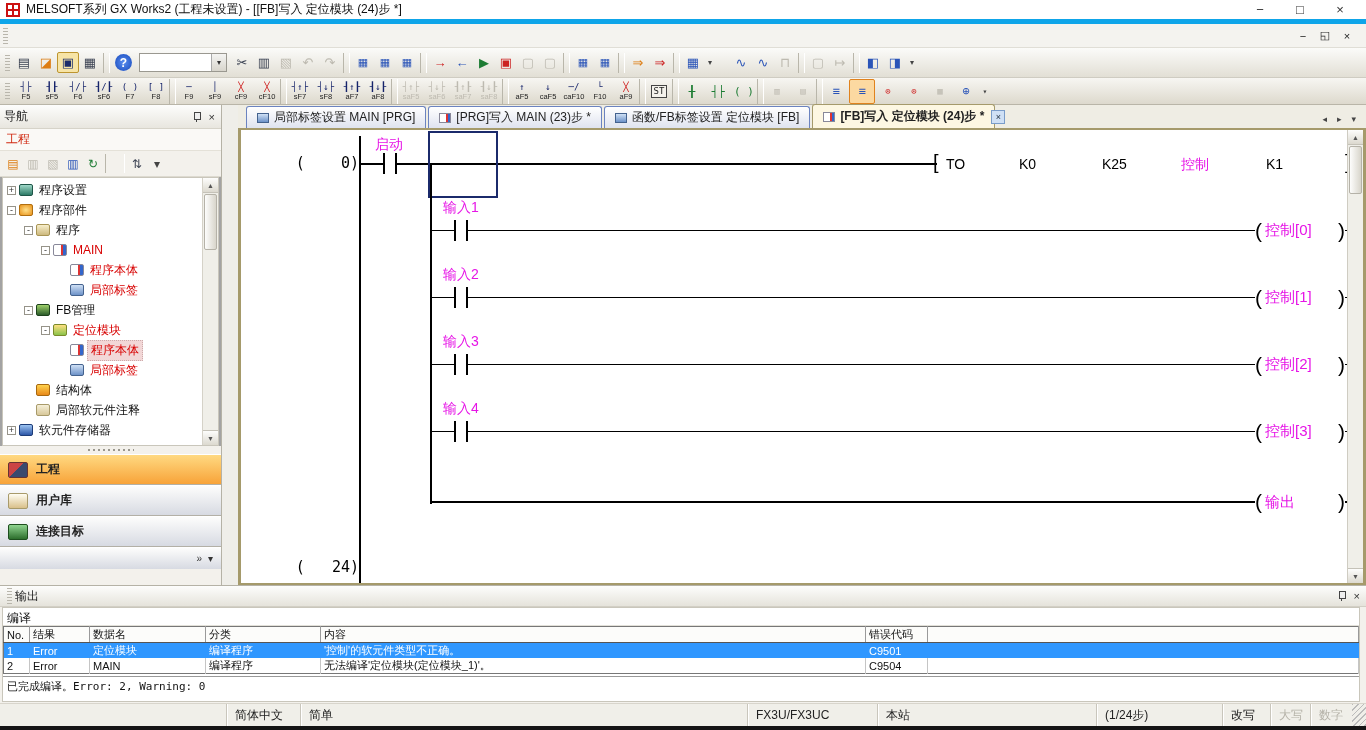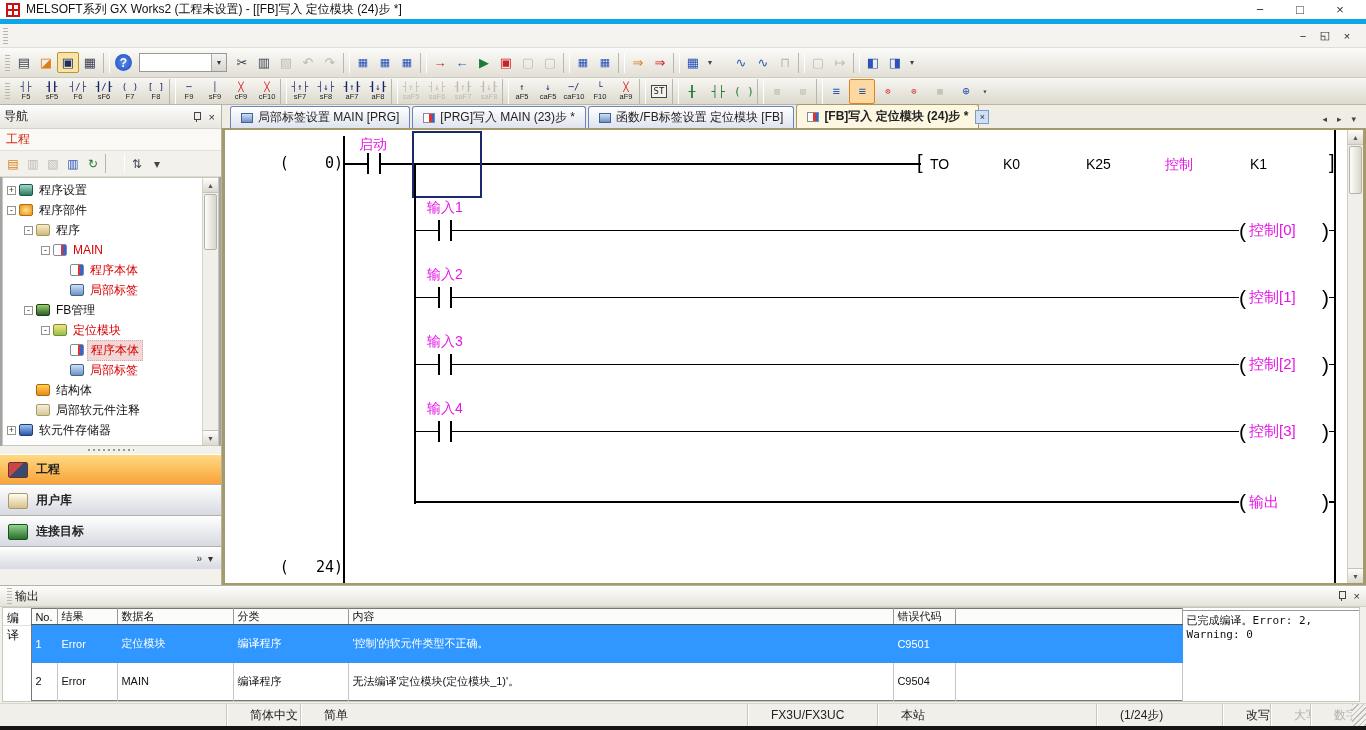--- a/index.html
+++ b/index.html
@@ -99,21 +99,21 @@
   .nav-btn{height:31px;display:flex;align-items:center;gap:8px;padding:0 8px;background:linear-gradient(#fdfdfc,#d7dae2);border-top:1px solid #fff;border-bottom:1px solid #b3b0a6;font-size:12px;font-weight:bold;color:#222;}
   .nav-btn.active{background:linear-gradient(#ffd981,#f8a339);}
   .nbi{width:20px;height:16px;border-radius:2px;flex:0 0 auto;}
   .nb-proj{background:linear-gradient(135deg,#c44 45%,#3a4a6e 45%);border:1px solid #633;}
   .nb-lib{background:linear-gradient(#fffdf2,#d9c08a);border:1px solid #a89a6a;}
   .nb-conn{background:linear-gradient(#8fd48f,#2c6e2c);border:1px solid #1d4e1d;}
   .nav-more{height:22px;background:linear-gradient(#fdfdfc,#d7dae2);border-top:1px solid #fff;display:flex;align-items:center;justify-content:flex-end;padding:0 8px;gap:6px;font-size:10px;color:#333;}
   .nav-foot{height:16px;background:#f3f1ec;}
 
   
-  .right{flex:1;display:flex;flex-direction:column;min-width:0;}
+  .right{flex:1;display:flex;flex-direction:column;min-width:0;padding-left:16px;}
   .tabstrip{height:25px;display:flex;align-items:flex-end;background:#efede4;padding-left:8px;border-bottom:2px solid #a59a6b;}
   .tab{height:22px;display:flex;align-items:center;gap:5px;padding:0 10px;font-size:12px;color:#222;background:linear-gradient(#ffffff,#dfe3ef);border:1px solid #6b83c0;border-bottom:none;border-radius:3px 3px 0 0;margin-right:2px;white-space:nowrap;}
   .tab.active{background:#fdf7e2;border-color:#a59a6b;font-weight:bold;height:24px;}
   .tab-ic{width:12px;height:10px;flex:0 0 auto;}
   .tab-ic.tbl{background:linear-gradient(#cfe0f5,#6d92c8);border:1px solid #44628e;}
   .tab-ic.lad{background:linear-gradient(90deg,#fff 55%,#d33 55% 78%,#36c 78%);border:1px solid #889;}
   .tab-close{width:14px;height:14px;margin-left:4px;background:#cfe0f5;border:1px solid #7a9cc9;font-size:9px;line-height:12px;text-align:center;color:#234;}
   .tab-nav{margin-left:auto;display:flex;align-items:center;gap:10px;padding:0 10px 4px 0;font-size:9px;color:#444;}
 
   
@@ -138,34 +138,34 @@
   .clabel{position:absolute;bottom:24px;left:50%;transform:translateX(-50%);color:#e615e6;font-size:14px;white-space:nowrap;}
   .lcoil{display:flex;align-items:center;flex:0 0 auto;}
   .lcoil .par{font-size:21px;color:#000;font-weight:200;line-height:18px;}
   .coil-t{width:76px;color:#e615e6;font-size:15px;padding-left:3px;}
   .vsb{position:absolute;top:0;right:0;bottom:0;width:16px;background:#f0efe9;border-left:1px solid #cfccc2;}
 
   
   .output{height:118px;background:#f3f1ec;border-top:1px solid #b5b2a6;display:flex;flex-direction:column;}
   .out-hdr{height:21px;display:flex;align-items:center;background:linear-gradient(#fdfdfc,#e5e3db);border-bottom:1px solid #d2cfc5;padding:0 4px;}
   .out-title{font-size:12px;color:#222;}
-  .out-body{flex:1;background:#fff;border:1px solid #c9c6bb;margin:0 6px 1px 2px;display:flex;flex-direction:row;}
+  .out-body{flex:1;background:#fff;border:1px solid #c9c6bb;margin:0 6px 1px 2px;display:flex;flex-direction:column;}
   .cmp-label{height:18px;font-size:12px;color:#111;padding:2px 4px;border-bottom:1px solid #e2e0d8;}
   table.errtab{border-collapse:collapse;width:100%;table-layout:fixed;font-family:"DejaVu Sans Mono",monospace;font-size:11px;color:#111;border:1px solid #777;}
   .errtab th{font-weight:normal;text-align:left;height:13px;border-right:1px solid #9a9a9a;border-bottom:1px solid #555;padding:0 3px;background:#fcfcfa;overflow:hidden;white-space:nowrap;}
   .errtab td{height:13px;border-right:1px solid #c5c5c5;padding:0 3px;overflow:hidden;white-space:nowrap;}
   .errtab td.num,.errtab th.num{text-align:left;}
   .errtab tr.sel td{background:#2f97ff;color:#fff;border-right-color:#2f97ff;}
   .cmp-status{height:17px;border-top:1px solid #999;font-family:"DejaVu Sans Mono",monospace;font-size:11px;color:#111;padding:2px 4px;margin-top:2px;}
 
   
   .statusbar{height:23px;background:#f0efe9;border-top:1px solid #d8d5cc;display:flex;align-items:stretch;font-size:12px;color:#222;}
   .sb-sp1{width:226px;}
   .sb-grow{flex:1;}
-  .sb-cell{display:flex;align-items:center;padding-left:23px;border-left:1px solid #c9c6bc;box-shadow:inset 1px 0 0 #fff;white-space:nowrap;overflow:hidden;}
+  .sb-cell{display:flex;align-items:center;padding-left:8px;border-left:1px solid #c9c6bc;box-shadow:inset 1px 0 0 #fff;white-space:nowrap;overflow:hidden;}
   .sb-cell.dis{color:#b5b2a8;}
   .sb-left .sb-cell:nth-of-type(1){width:74px;}
   .sb-left .sb-cell:nth-of-type(2){width:96px;}
   .sb-right .sb-cell:nth-of-type(1){width:130px;}
   .sb-right .sb-cell:nth-of-type(2){width:219px;}
   .sb-right .sb-cell:nth-of-type(3){width:126px;}
   .sb-right .sb-cell:nth-of-type(4){width:48px;}
   .sb-right .sb-cell:nth-of-type(5){width:40px;}
   .sb-right .sb-cell:nth-of-type(6){width:42px;}
   .sb-left,.sb-right{display:flex;}

